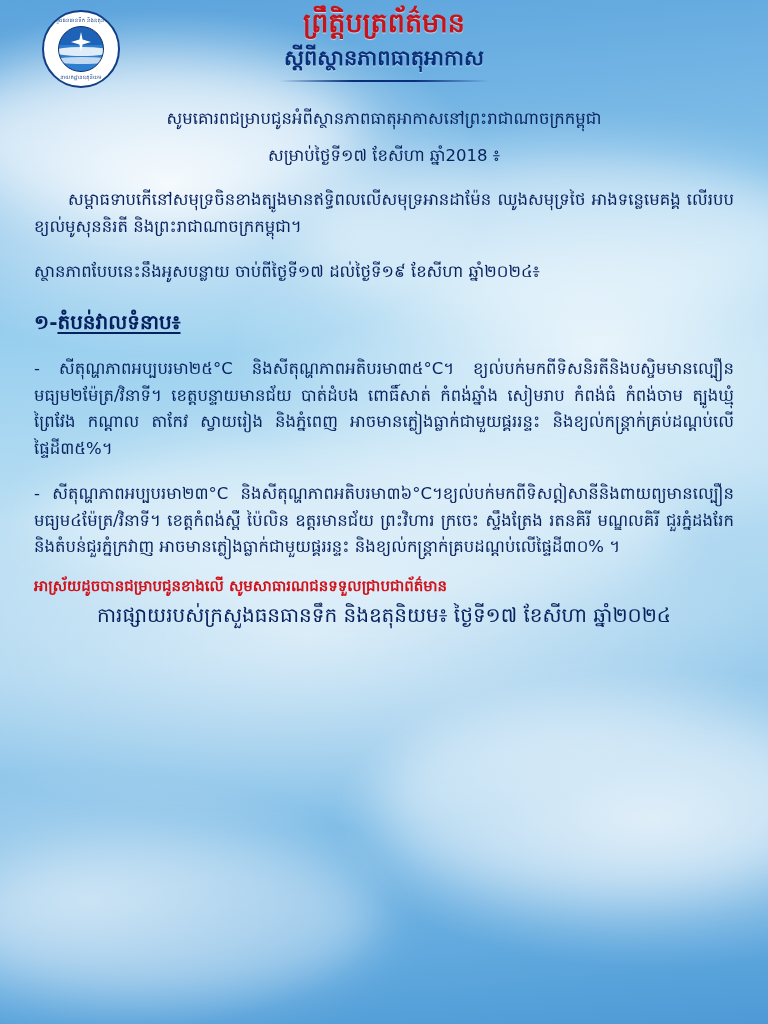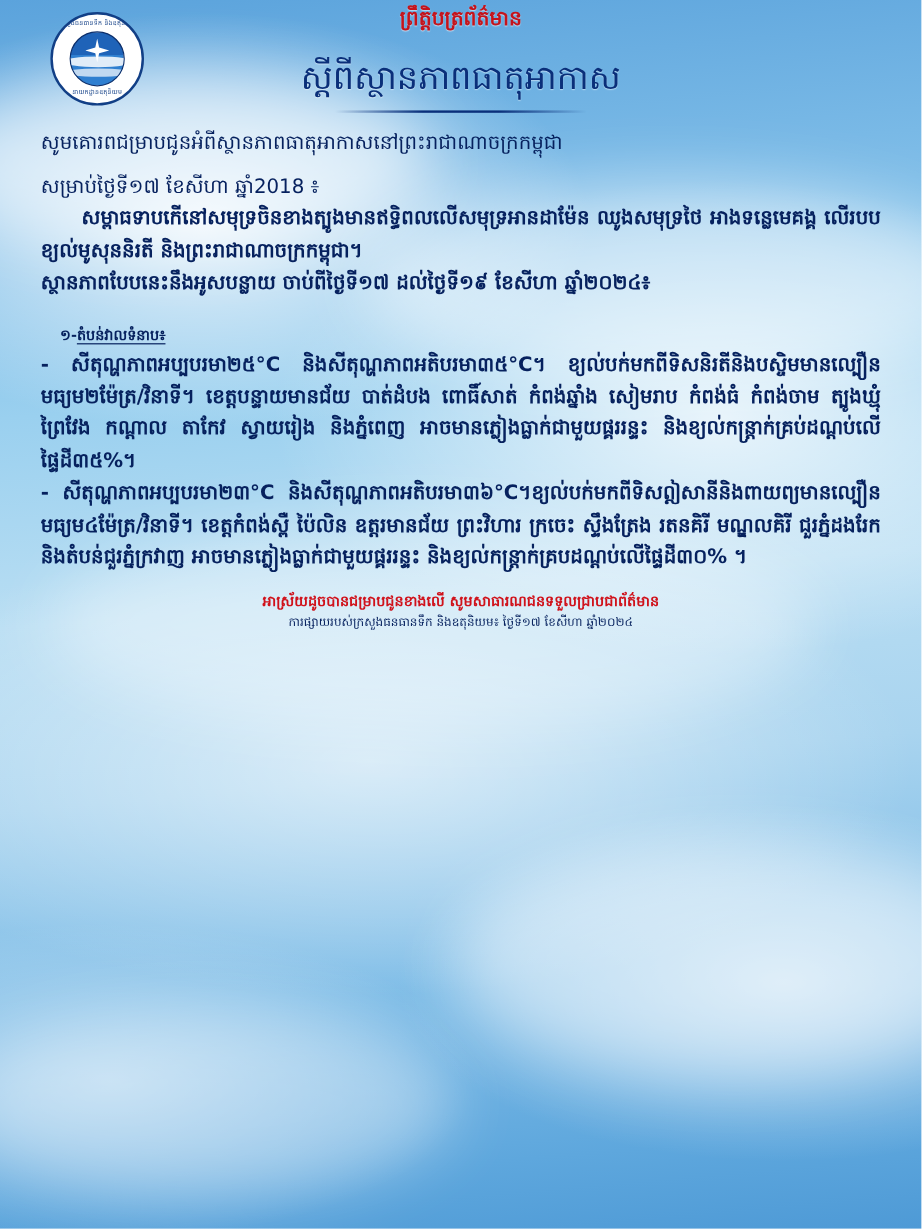--- a/index.html
+++ b/index.html
@@ -122,84 +122,83 @@
     clip-path: polygon(50% 0%, 58% 38%, 100% 50%, 58% 62%, 50% 100%, 42% 62%, 0% 50%, 42% 38%);
     z-index: 2;
   }
 
   .title-block {
     text-align: center;
     padding-top: 6px;
   }
   .title-main {
     color: #c4141c;
-    font-size: 17px;
+    font-size: 27px;
     font-weight: bold;
     line-height: 1.25;
     text-shadow: 0 1px 1px rgba(255,255,255,0.6);
   }
   .title-sub {
     color: #0a2f7a;
-    font-size: 28px;
-    font-weight: normal;
+    font-size: 21px;
+    font-weight: bold;
     line-height: 1.35;
-    margin-top: 19px;
+    margin-top: 4px;
     text-shadow: 0 1px 1px rgba(255,255,255,0.5);
   }
   .divider {
     width: 210px;
     height: 2px;
     margin: 8px auto 0 auto;
     background: linear-gradient(90deg, rgba(10,47,122,0) 0%, #0a2f7a 35%, #0a2f7a 65%, rgba(10,47,122,0) 100%);
   }
 
   
   .body-text {
     color: #06215e;
     font-size: 16.5px;
     line-height: 1.62;
     text-align: justify;
     text-justify: inter-word;
   }
   p.para {
-    margin: 0 0 0 0;
-    font-weight: bold;
+    margin: 18px 0 0 0;
   }
   p.center {
+    text-align: center;
     margin: 10px 0 0 0;
   }
   p.indent {
     text-indent: 34px;
   }
   .section-head {
-    margin: 20px 0 2px 16px;
-    font-size: 12px;
+    margin: 20px 0 2px 0;
+    font-size: 20px;
     font-weight: bold;
     color: #06215e;
   }
   .section-head .num {
     text-decoration: none;
   }
   .section-head .u {
     text-decoration: underline;
     text-underline-offset: 3px;
   }
   .note-red {
     margin: 14px 0 0 0;
-    text-align: center;
     color: #d0121b;
-    font-size: 12px;
+    font-size: 15px;
     line-height: 1.5;
     font-weight: bold;
   }
   .footer-line {
     margin: 2px 0 0 0;
     text-align: center;
     color: #06215e;
-    font-size: 10px;
+    font-size: 20px;
     line-height: 1.5;
   }
 </style>
 </head>
 <body>
 
 <div class="poster">
   <div class="cloudwisp w1"></div>
   <div class="cloudwisp w2"></div>
   <div class="cloudwisp w3"></div>

